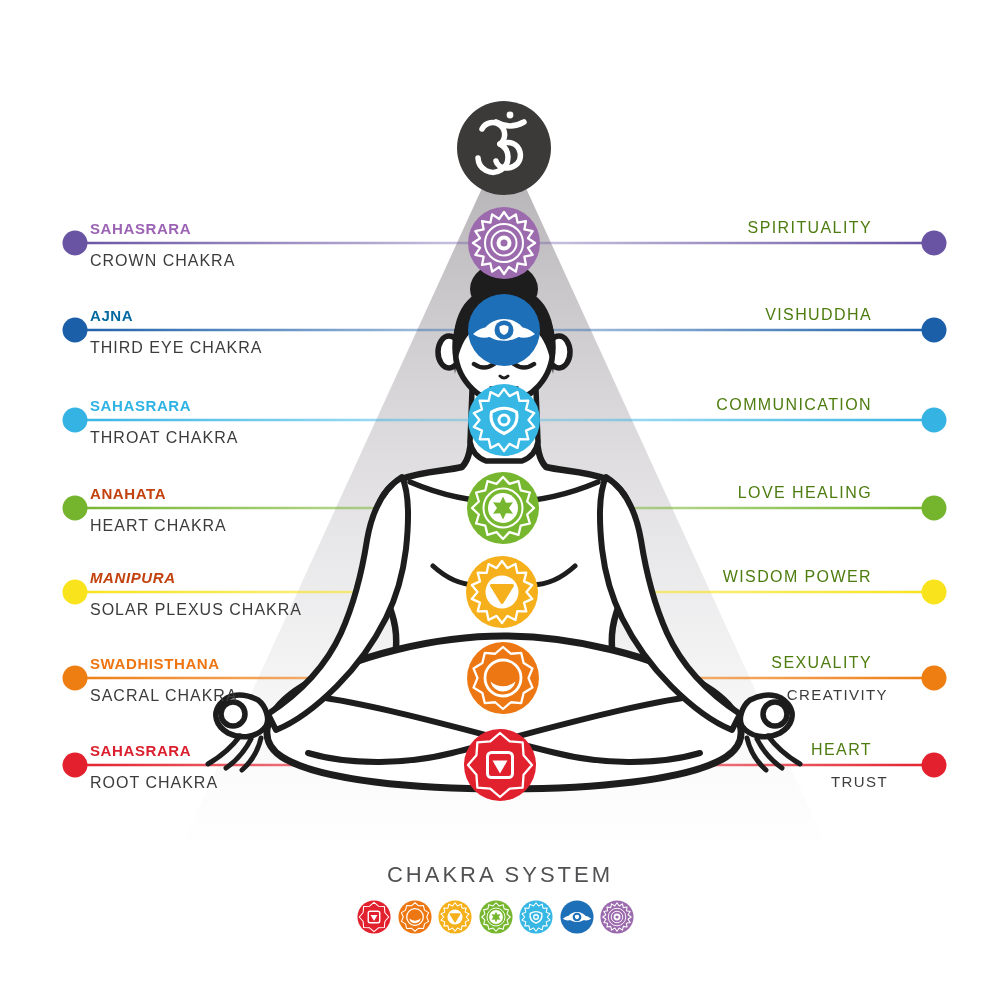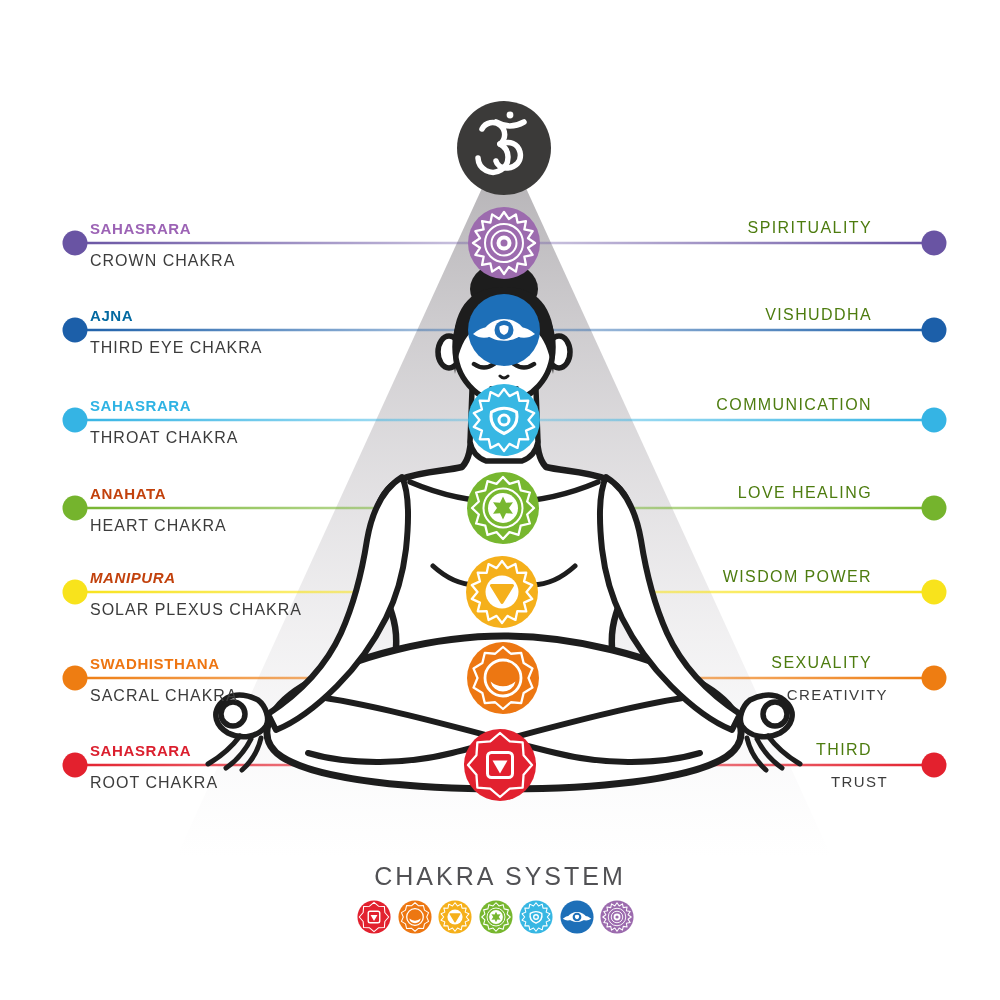--- a/index.html
+++ b/index.html
@@ -5,21 +5,21 @@
   html,body{margin:0;padding:0;background:#fff;}
   #stage{position:relative;width:1000px;height:1000px;overflow:hidden;background:#ffffff;
          font-family:"Liberation Sans",sans-serif;}
   #art{position:absolute;left:0;top:0;width:1000px;height:1000px;}
   .lbl{position:absolute;white-space:nowrap;}
   .l-title{left:90px;font-weight:bold;font-size:15px;letter-spacing:.6px;}
   .l-sub{left:90px;font-size:16px;letter-spacing:1px;color:#3c3c3c;}
   .r-top{right:128px;font-size:16px;letter-spacing:1.4px;color:#4d7c0f;text-align:right;}
   .r-bot{right:112px;font-size:15px;letter-spacing:1.4px;color:#3c3c3c;text-align:right;}
   .footer-title{position:absolute;left:0;right:0;top:862px;text-align:center;
-                font-size:25px;letter-spacing:3px;font-weight:400;}
+                font-size:22px;letter-spacing:3px;font-weight:400;}
 </style>
 </head>
 <body>
 
 <div id="stage">
 
 <svg id="art" viewBox="0 0 1000 1000">
   <defs>
     <linearGradient id="coneG" x1="0" y1="0" x2="0" y2="1">
       <stop offset="0" stop-opacity="0.85" stop-color="#a3a0a4"></stop>
@@ -236,18 +236,18 @@
 <div class="lbl l-sub" style="top:601px">SOLAR PLEXUS CHAKRA</div>
 <div class="lbl r-top" style="bottom:414px">WISDOM POWER</div>
 
 <div class="lbl l-title" style="bottom: 328px; color: rgb(238, 117, 17); text-align: right;">SWADHISTHANA</div>
 <div class="lbl l-sub" style="top:687px">SACRAL CHAKRA</div>
 <div class="lbl r-top" style="bottom:328px">SEXUALITY</div>
 <div class="lbl r-bot" style="top:686px">CREATIVITY</div>
 
 <div class="lbl l-title" style="bottom: 241px; color: rgb(219, 31, 46);">SAHASRARA</div>
 <div class="lbl l-sub" style="top:774px">ROOT CHAKRA</div>
-<div class="lbl r-top" style="bottom:241px">THIRD</div>
+<div class="lbl r-top" style="bottom:241px">HEART</div>
 <div class="lbl r-bot" style="top:773px">TRUST</div>
 
 <div class="footer-title" style="color: rgb(81, 81, 84);">CHAKRA SYSTEM</div>
 
 </div>
 
 </body></html>

